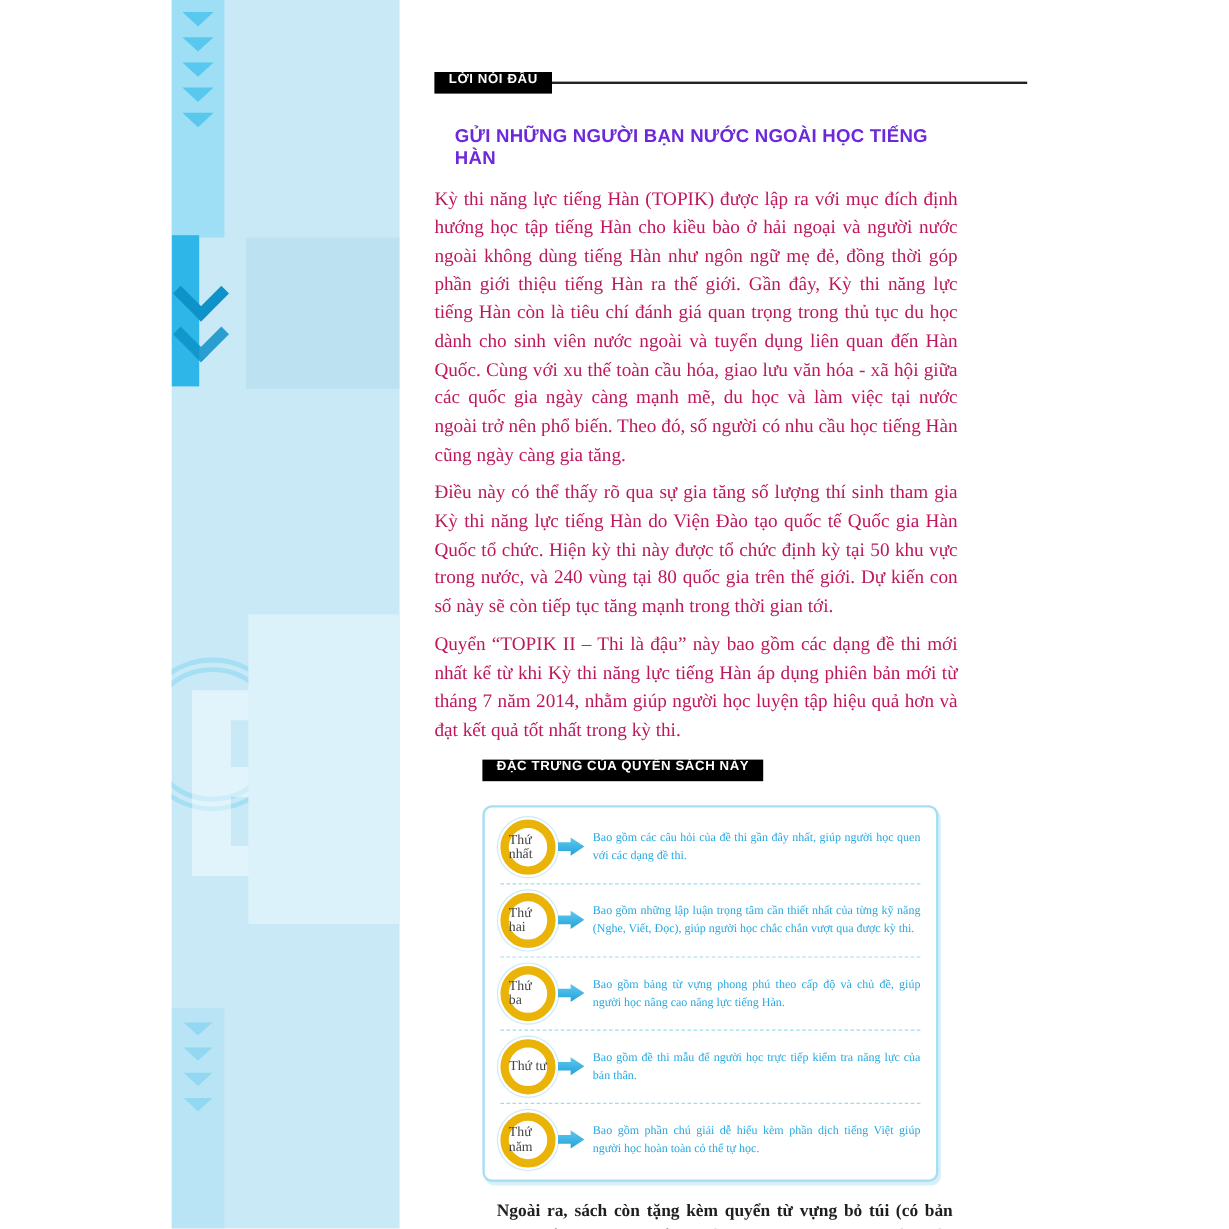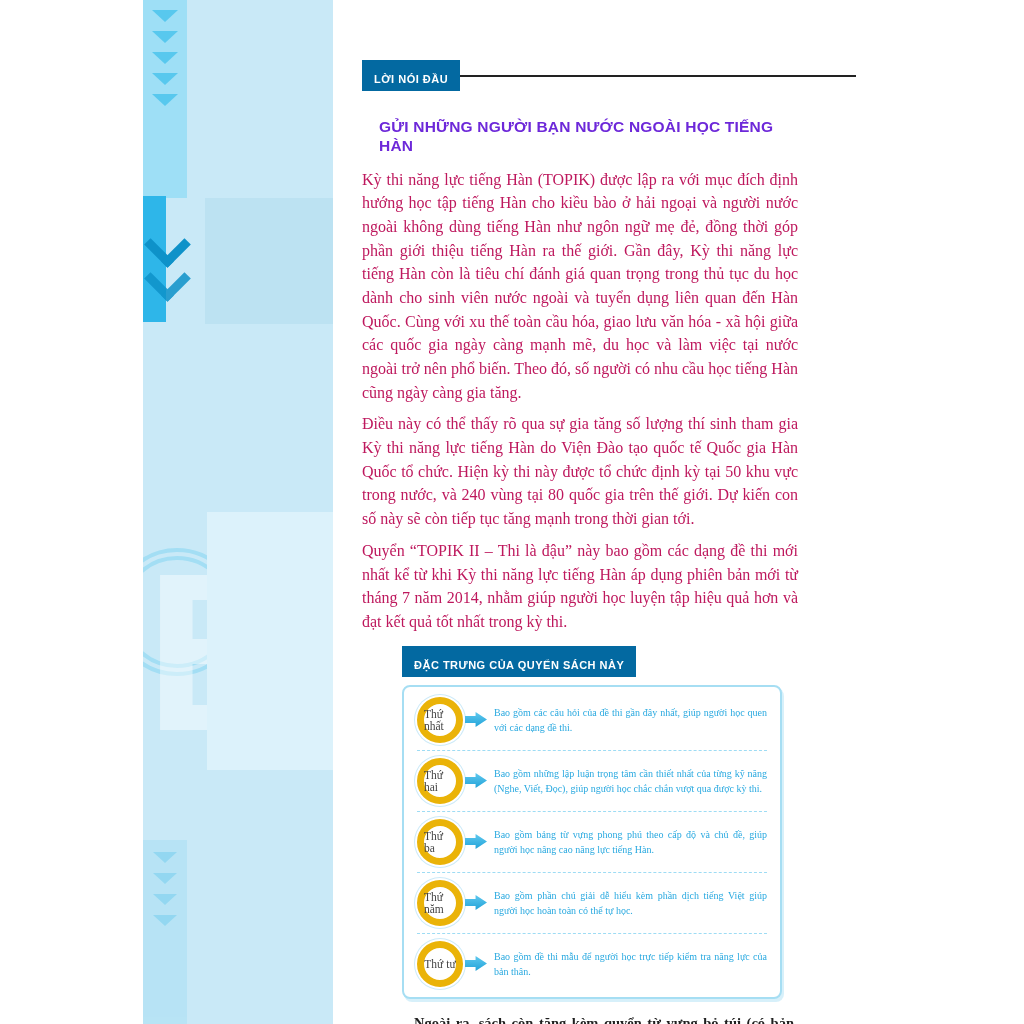--- a/index.html
+++ b/index.html
@@ -25,31 +25,31 @@
   .big-letter { position:absolute; left:2px; top:540px; font:700 225px/1 "Liberation Sans", sans-serif; color:rgba(255,255,255,.45); }
   .chev-bottom { position:absolute; left:0; bottom:0; width:44px; height:184px; background:#b5e3f5; opacity:.85;
                  display:flex; flex-direction:column; align-items:center; gap:10px; padding-top:12px; box-sizing:border-box; }
   .chev-bottom i { display:block; width:0; height:0; border-left:12px solid transparent; border-right:12px solid transparent; border-top:11px solid #8ad5f1; }
 
   
   .content { position:absolute; left:362px; top:60px; width:436px; }
 
   .header-row { display:flex; align-items:center; width:494px; }
   .badge {
-    background:#0369a1; color:#ffffff;
+    background:#000000; color:#ffffff;
     font:700 11px/1 "Liberation Sans", sans-serif;
-    padding:14px 12px 6px; letter-spacing:.5px; white-space:nowrap;
+    padding:1px 12px 6px; letter-spacing:.5px; white-space:nowrap;
   }
   .header-line { flex:1; height:2px; background:#222222; }
 
   .title { margin:26px 17px 12px; font:700 15.5px/1.25 "Liberation Sans", sans-serif; color:#6d28d9; letter-spacing:.2px; }
 
   .para { margin:0 0 8px; font-size:16px; line-height:1.48; text-align:justify; color:#be185d; }
 
-  .features-badge { display:inline-block; margin:4px 0 0 40px; }
+  .features-badge { display:inline-block; margin:4px 0 12px 40px; }
 
   .features-box {
     margin:8px 0 0 40px; width:350px; background:#ffffff;
     border:2px solid #a6def3; border-radius:8px; padding:3px 13px;
     box-shadow:2px 3px 0 rgba(166,222,243,.45);
   }
   .feature-row { display:flex; align-items:center; gap:7px; padding:7px 0; border-bottom:1px dashed #9edcf4; }
   .feature-row:last-child { border-bottom:none; }
   .circle {
     flex:0 0 auto; width:46px; height:46px; border:7px solid #eab308; border-radius:50%;
@@ -125,29 +125,29 @@
         <span class="feature-text">Bao gồm những lập luận trọng tâm cần thiết nhất của từng kỹ năng (Nghe, Viết, Đọc), giúp người học chắc chắn vượt qua được kỳ thi.</span>
       </div>
 
       <div class="feature-row">
         <span class="circle">Thứ ba</span>
         <span class="arrow"></span>
         <span class="feature-text">Bao gồm bảng từ vựng phong phú theo cấp độ và chủ đề, giúp người học nâng cao năng lực tiếng Hàn.</span>
       </div>
 
       <div class="feature-row">
+        <span class="circle">Thứ tư</span>
+        <span class="arrow"></span>
+        <span class="feature-text">Bao gồm đề thi mẫu để người học trực tiếp kiểm tra năng lực của bản thân.</span>
+      </div>
+
+      <div class="feature-row">
         <span class="circle">Thứ năm</span>
         <span class="arrow"></span>
         <span class="feature-text">Bao gồm phần chú giải dễ hiểu kèm phần dịch tiếng Việt giúp người học hoàn toàn có thể tự học.</span>
-      </div>
-
-      <div class="feature-row">
-        <span class="circle">Thứ tư</span>
-        <span class="arrow"></span>
-        <span class="feature-text">Bao gồm đề thi mẫu để người học trực tiếp kiểm tra năng lực của bản thân.</span>
       </div>
 
     </div>
 
     <p class="closing">Ngoài ra, sách còn tặng kèm quyển từ vựng bỏ túi (có bản dịch tiếng Anh và tiếng Việt), giúp người học thuận tiện luyện tập mọi lúc mọi nơi. Chúc các bạn đạt kết quả tốt trong kỳ thi!</p>
 
     <div class="signoff">THAY MẶT BAN BIÊN SOẠN</div>
 
   </div>
 

